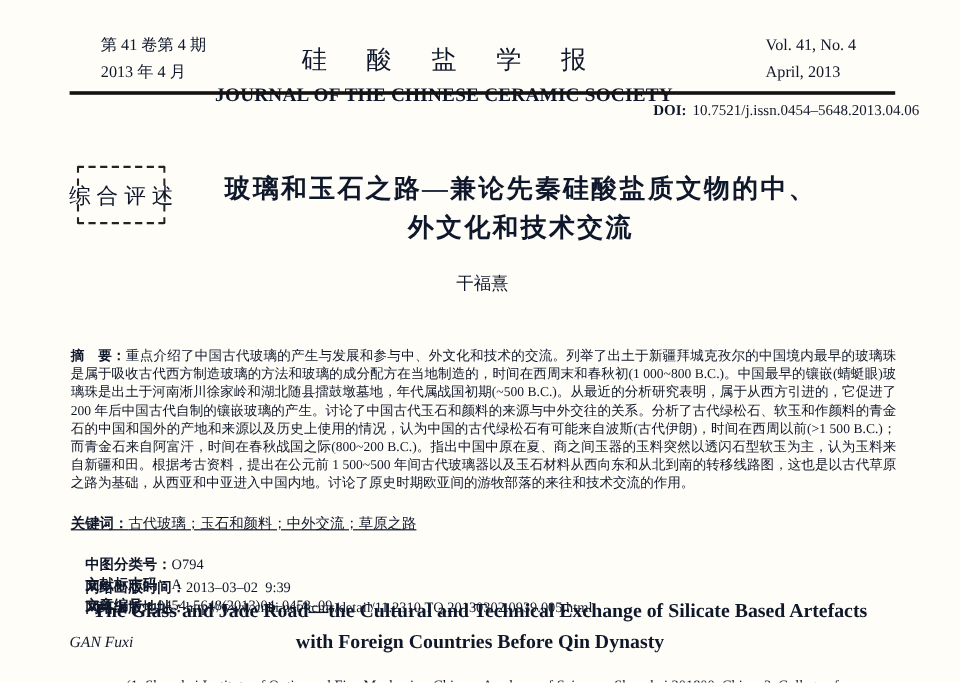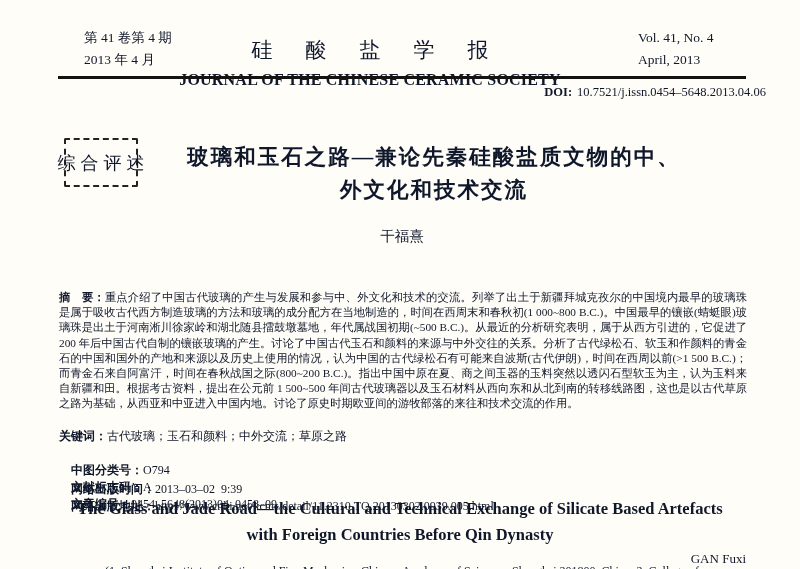--- a/index.html
+++ b/index.html
@@ -34,29 +34,29 @@
   .title-cn{left:138px;top:141px;width:592px;text-align:center;
     font-size:21.5px;font-weight:bold;line-height:33px;letter-spacing:2px;}
 
   .author-cn{left:58px;top:227px;width:688px;text-align:center;font-size:14.5px;}
   .affil-cn{left:58px;top:251px;width:688px;text-align:center;font-size:13px;}
 
   .abstract{left:59px;top:290px;width:688px;font-size:11.3px;line-height:15.2px;
     text-align:justify;white-space:pre-wrap;}
 
   .meta-line{left:59px;font-size:12px;white-space:pre-wrap;}
-  .kw-line{top:428px;}
+  .kw-line{top:428px;text-decoration:underline;}
   .meta1{top:447px;}
   .meta2{top:466px;}
   .meta-line .group{margin-right:26px;text-align:center;}
 
   .title-en{left:40px;top:496px;width:720px;text-align:center;
     font-size:16.5px;font-weight:bold;line-height:26px;}
-  .author-en{left:58px;top:551px;width:688px;text-align:right;
-    font-size:13px;}
+  .author-en{left:58px;top:527px;width:688px;text-align:left;
+    font-size:13px;font-style:italic;}
   .affil-en{left:58px;top:564px;width:688px;text-align:center;font-size:12px;}
 </style>
 </head>
 <body>
 
 <div class="page">
 
   <div class="abs hdr-left">
     <div>第 41 卷第 4 期</div>
     <div>2013 年 4 月</div>

